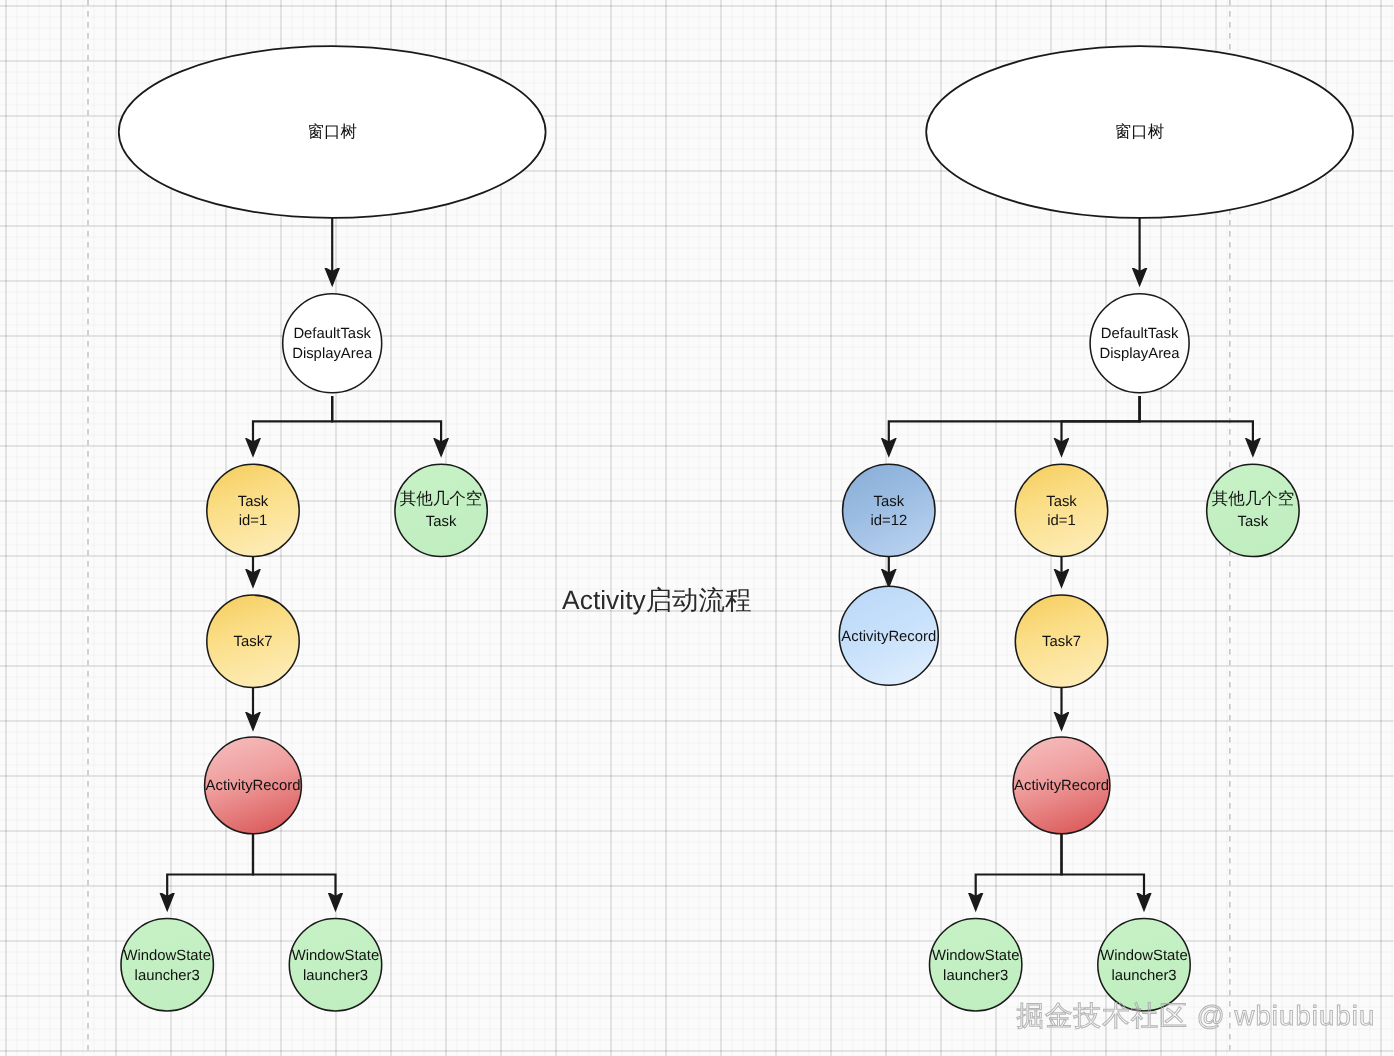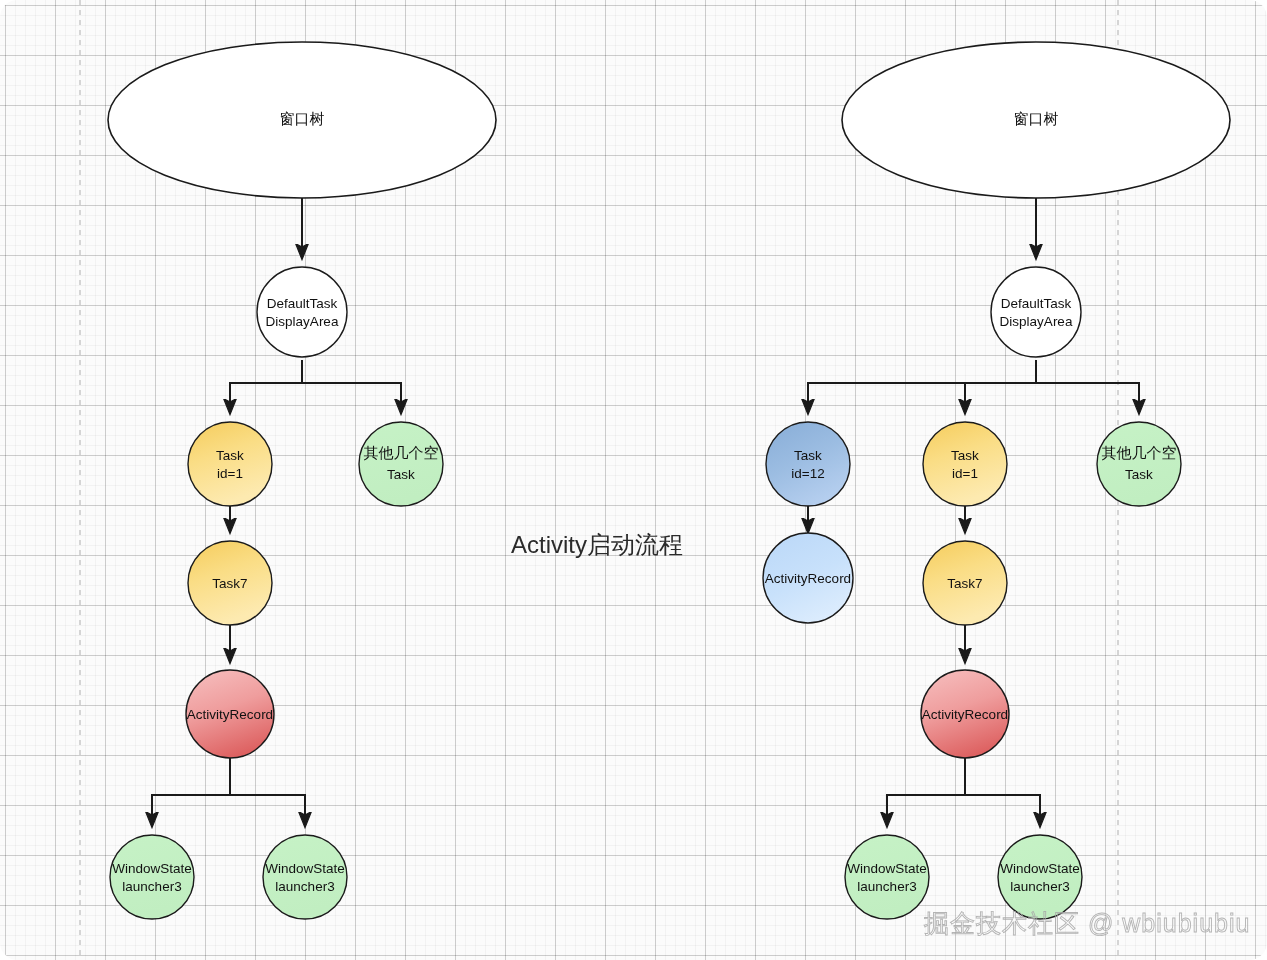--- a/index.html
+++ b/index.html
@@ -22,21 +22,20 @@
       linear-gradient(to right, rgba(0,0,0,0.035) 1px, transparent 1px),
       linear-gradient(to bottom, rgba(0,0,0,0.035) 1px, transparent 1px),
       linear-gradient(to right, rgba(0,0,0,0.16) 1px, transparent 1px),
       linear-gradient(to bottom, rgba(0,0,0,0.16) 1px, transparent 1px);
     background-size:
       10px 10px,
       10px 10px,
       50px 50px,
       50px 50px;
     background-position: 5px 5px, 5px 5px, 5px 5px, 5px 5px;
-    border-radius: 18px;
   }
   #diagram-svg {
     position: absolute;
     left: 0;
     top: 0;
     width: 1267px;
     height: 960px;
   }
   .edge-line {
     stroke: #1a1a1a;

